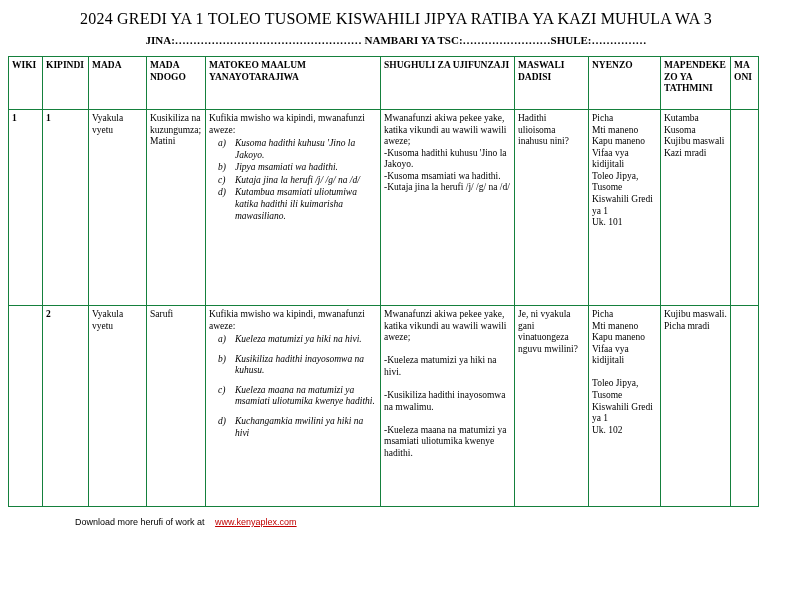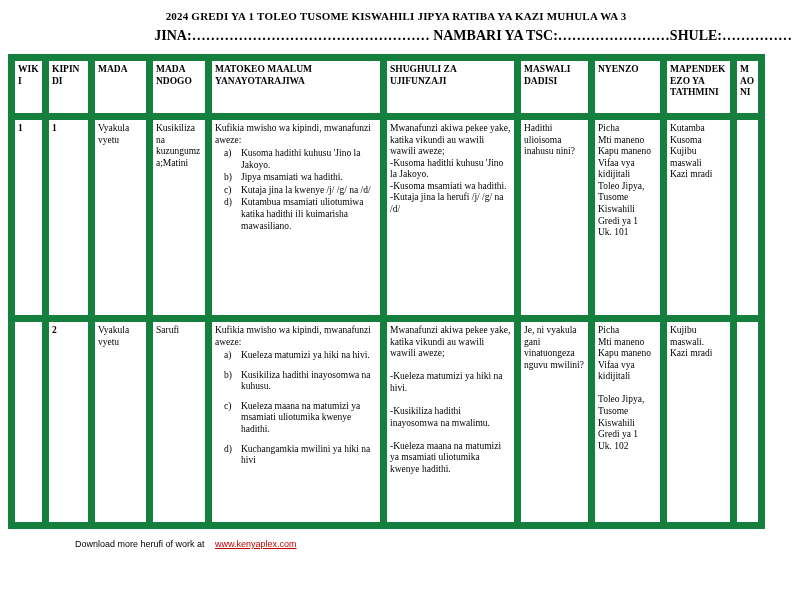--- a/index.html
+++ b/index.html
@@ -13,61 +13,62 @@
     font-family: "Liberation Serif", serif;
     color: #000;
     position: relative;
     overflow: hidden;
   }
   .page {
     padding-top: 8px;
   }
   .doc-title {
     text-align: center;
-    font-weight: bold;
-    font-size: 11px;
+    font-weight: normal;
+    font-size: 16px;
     margin: 2px 0 6px 0;
     letter-spacing: 0.2px;
   }
   .doc-subtitle {
-    text-align: right;
+    text-align: center;
     font-weight: bold;
-    font-size: 14px;
+    font-size: 11px;
     margin: 0 0 10px 0;
   }
   table.scheme {
     border-collapse: collapse;
     table-layout: fixed;
     width: 750px;
     margin-left: 8px;
     font-size: 9.5px;
     line-height: 1.22;
   }
   table.scheme th, table.scheme td {
-    border: 7px solid #15803d;
+    border: 1px solid #15803d;
     vertical-align: top;
     padding: 3px 3px;
     overflow-wrap: break-word;
     word-wrap: break-word;
   }
   table.scheme th {
     text-align: left;
     font-weight: bold;
     font-size: 9.5px;
     height: 46px;
   }
   tr.body-row-1 td { height: 189px; }
   tr.body-row-2 td { height: 194px; }
   .preline { white-space: pre-line; }
   .bold { font-weight: bold; }
   ol.lettered {
     counter-reset: item;
     list-style: none;
     margin: 2px 0 0 0;
     padding-left: 26px;
+    font-style: italic;
   }
   ol.lettered li {
     counter-increment: item;
     position: relative;
     margin-bottom: 1px;
   }
   ol.lettered li::before {
     content: counter(item, lower-alpha) ")";
     position: absolute;
     left: -17px;
@@ -125,21 +126,21 @@
       <tr class="body-row-1">
         <td class="bold">1</td>
         <td class="bold">1</td>
         <td>Vyakula vyetu</td>
         <td>Kusikiliza na kuzungumza;Matini</td>
         <td>
           <div>Kufikia mwisho wa kipindi, mwanafunzi aweze:</div>
           <ol class="lettered">
             <li>Kusoma hadithi kuhusu 'Jino la Jakoyo.</li>
             <li>Jipya msamiati wa hadithi.</li>
-            <li>Kutaja jina la kwenye /j/ /g/ na /d/</li>
+            <li>Kutaja jina la herufi /j/ /g/ na /d/</li>
             <li>Kutambua msamiati uliotumiwa katika hadithi ili kuimarisha mawasiliano.</li>
           </ol>
         </td>
         <td class="preline">Mwanafunzi akiwa pekee yake, katika vikundi au wawili wawili aweze;
 -Kusoma hadithi kuhusu 'Jino la Jakoyo.
 -Kusoma msamiati wa hadithi.
 -Kutaja jina la herufi /j/ /g/ na /d/</td>
         <td>Hadithi ulioisoma inahusu nini?</td>
         <td class="preline">Picha
 Mti maneno
@@ -176,21 +177,21 @@
 -Kueleza maana na matumizi ya msamiati uliotumika kwenye hadithi.</td>
         <td class="preline">Je, ni vyakula gani vinatuongeza nguvu mwilini?</td>
         <td class="preline">Picha
 Mti maneno
 Kapu maneno
 Vifaa vya kidijitali
 
 Toleo Jipya, Tusome Kiswahili Gredi ya 1
 Uk. 102</td>
         <td class="preline">Kujibu maswali.
-Kazi mradi</td>
+Picha mradi</td>
         <td></td>
       </tr>
     </tbody>
   </table>
 
   <div class="footer-note">
     <span>Download more herufi of work at </span><a>www.kenyaplex.com</a>
   </div>
 
 </div>

